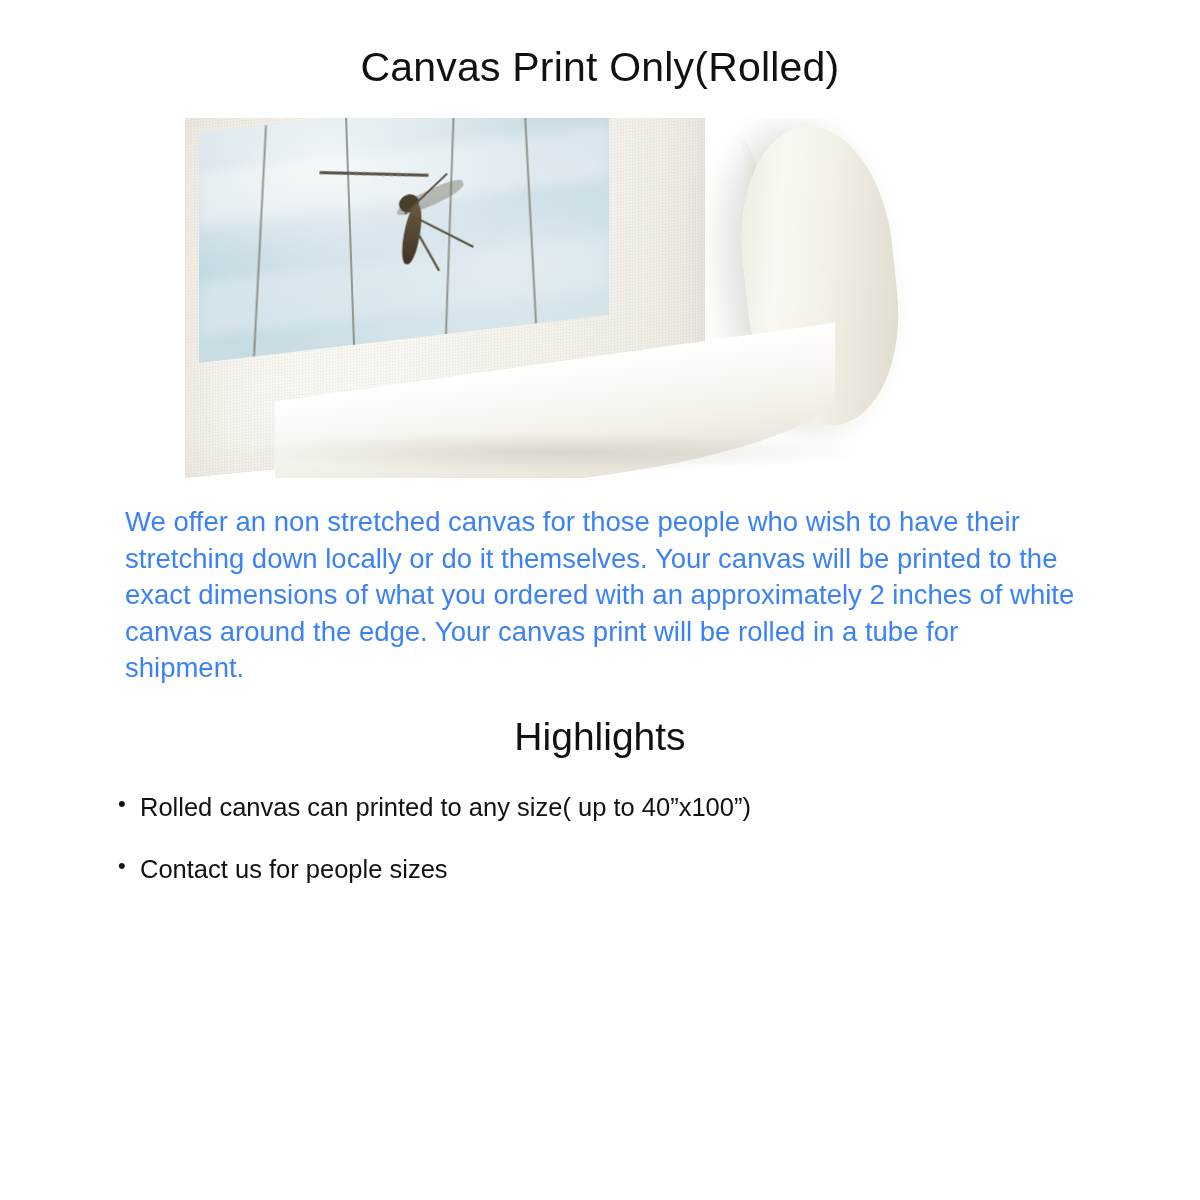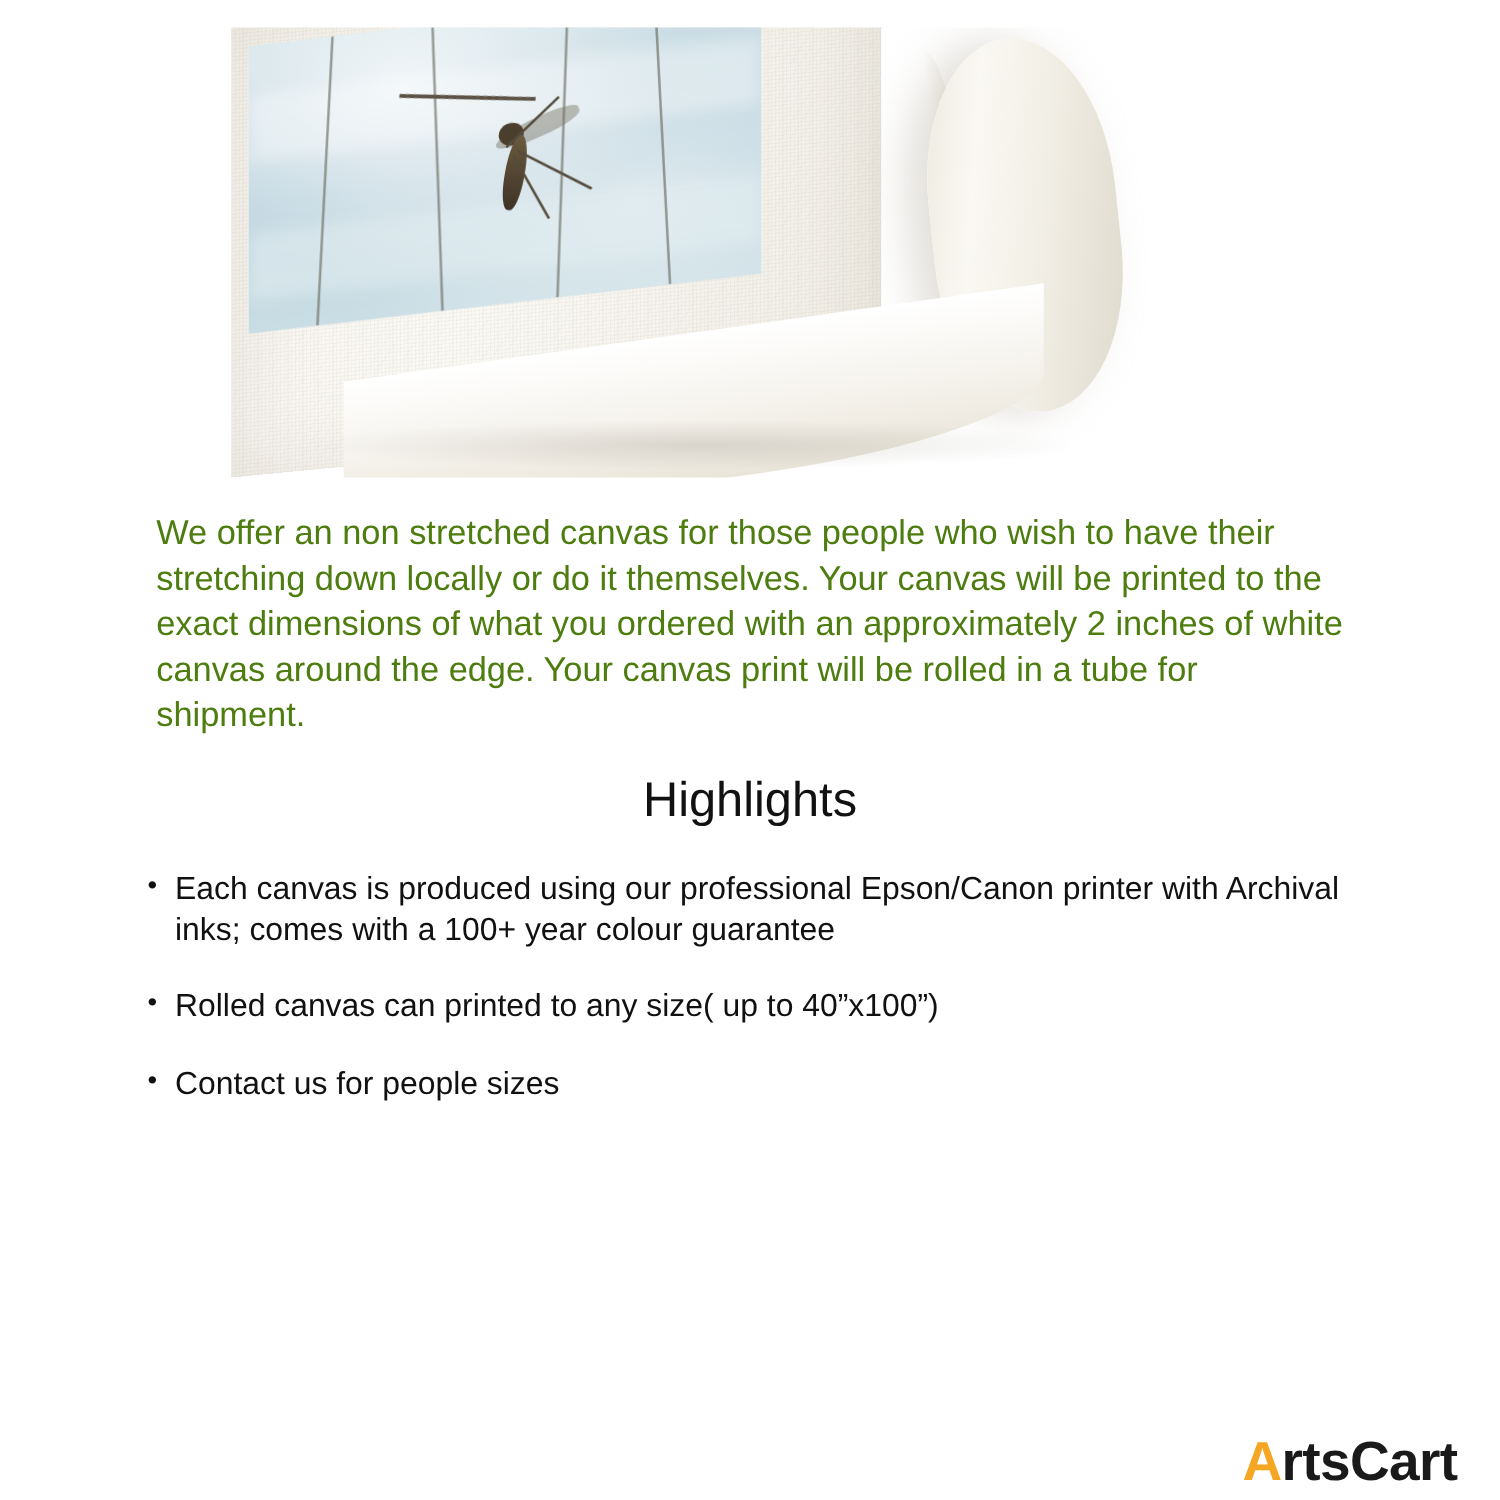--- a/index.html
+++ b/index.html
@@ -195,21 +195,21 @@
     width: 620px;
     height: 40px;
     background: radial-gradient(ellipse at 50% 50%, rgba(150,145,135,0.25), rgba(150,145,135,0) 70%);
   }
 
   .body-text {
     width: 950px;
     margin: 26px auto 0 auto;
     font-size: 27.5px;
     line-height: 1.33;
-    color: #4d7c0f;
+    color: #3b82f6;
     text-align: left;
     hyphens: manual;
   }
   .highlights-title {
     text-align: center;
     font-size: 39px;
     font-weight: 400;
     color: #111111;
     margin-top: 28px;
   }
@@ -244,20 +244,21 @@
     color: #1a1a1a;
     line-height: 1;
   }
   .logo .accent { color: #f5a623; }
 </style>
 </head>
 <body>
 
 <div class="page">
 
+  <h1 class="title">Canvas Print Only(Rolled)</h1>
 
   <div class="hero">
     <div class="hero-inner">
       <div class="sheet">
         <div class="sheet-texture"></div>
         <div class="photo">
           <div class="sky-haze"></div>
           <div class="blur-band bb1"></div>
           <div class="blur-band bb2"></div>
           <div class="stem" style="left:60px;top:0;width:2px;height:230px;transform:rotate(3deg);"></div>
@@ -281,20 +282,18 @@
       <div class="bottom-fold"></div>
       <div class="shadow-soft"></div>
     </div>
   </div>
 
   <p class="body-text">We offer an non stretched canvas for those people who wish to have their stretching down locally or do it themselves. Your canvas will be printed to the exact dimensions of what you ordered with an approximately 2 inches of white canvas around the edge. Your canvas print will be rolled in a tube for shipment.</p>
 
   <h2 class="highlights-title">Highlights</h2>
 
   <ul class="highlights">
-    <li>Each canvas is produced using our professional Epson/Canon printer with Archival inks; comes with a 100+ year colour guarantee</li>
     <li>Rolled canvas can printed to any size( up to 40”x100”)</li>
     <li>Contact us for people sizes</li>
   </ul>
 
-  <div class="logo"><span class="accent">A</span><span>rtsCart</span></div>
 
 </div>
 
 </body></html>

